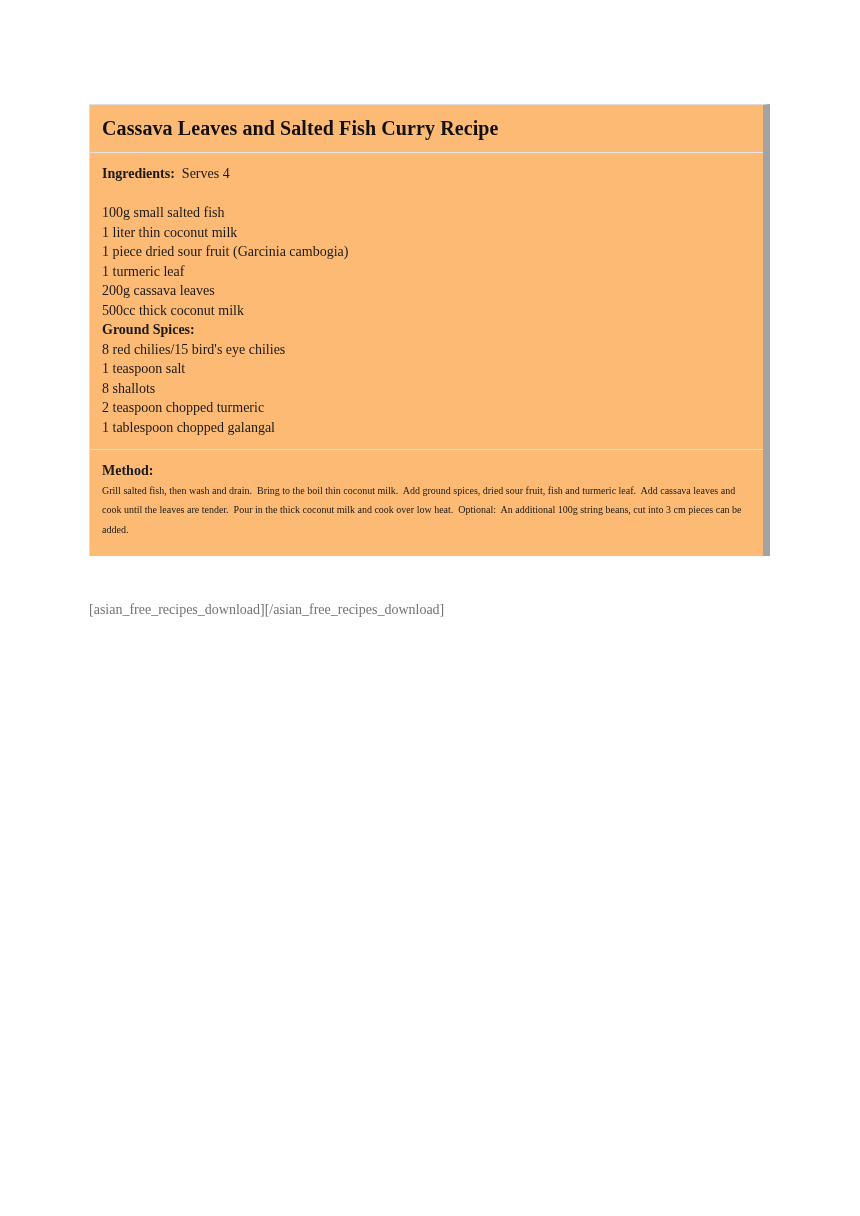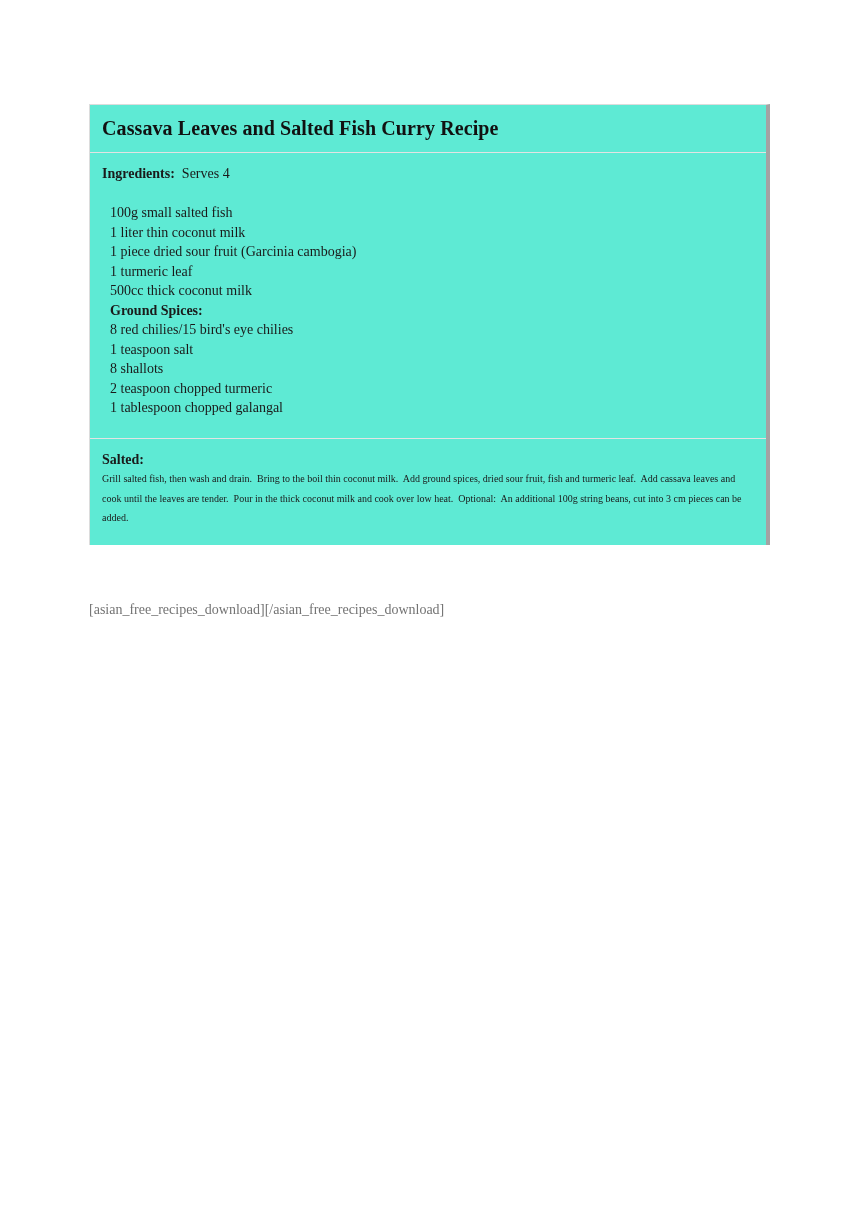--- a/index.html
+++ b/index.html
@@ -27,23 +27,23 @@
   }
 
   
   .recipe-card {
     position: absolute;
     left: 89px;
     top: 104px;
     width: 681px;
     box-sizing: border-box;
     border-left: 1px solid #dcdcdc;
-    border-right: 4px solid #a3a3a3;
+    border-right: 7px solid #a3a3a3;
     border-top: 1px solid #dcdcdc;
-    background: #5eead4;
+    background: #fdba74;
   }
 
   .card-row {
     box-sizing: border-box;
     border-bottom: 1px solid #e3e3e3;
     padding: 0 12px;
   }
   .card-row.last {
     border-bottom: none;
   }
@@ -69,21 +69,21 @@
     font-size: 14px;
     line-height: 19.5px;
     margin: 0 0 19.5px 0;
     white-space: pre;
   }
   .serves-line .label {
     font-weight: bold;
   }
   .ing-list {
     list-style: none;
-    margin: 8px;
+    margin: 0;
     padding: 0;
   }
   .ing-list li {
     font-size: 14px;
     line-height: 19.5px;
     white-space: pre;
   }
   .ing-list li.subhead {
     font-weight: bold;
   }
@@ -131,32 +131,33 @@
     </div>
 
     <div class="card-row ingredients-row">
       <p class="serves-line"><span class="label">Ingredients:</span><span>  </span><span>Serves 4</span></p>
 
       <ul class="ing-list">
         <li>100g small salted fish</li>
         <li>1 liter thin coconut milk</li>
         <li>1 piece dried sour fruit (Garcinia cambogia)</li>
         <li>1 turmeric leaf</li>
+        <li>200g cassava leaves</li>
         <li>500cc thick coconut milk</li>
         <li class="subhead">Ground Spices:</li>
         <li>8 red chilies/15 bird's eye chilies</li>
         <li>1 teaspoon salt</li>
         <li>8 shallots</li>
         <li>2 teaspoon chopped turmeric</li>
         <li>1 tablespoon chopped galangal</li>
       </ul>
     </div>
 
     <div class="card-row method-row last">
-      <p class="method-label">Salted:</p>
+      <p class="method-label">Method:</p>
       <p class="method-body">Grill salted fish, then wash and drain.  Bring to the boil thin coconut milk.  Add ground spices, dried sour fruit, fish and turmeric leaf.  Add cassava leaves and cook until the leaves are tender.  Pour in the thick coconut milk and cook over low heat.  Optional:  An additional 100g string beans, cut into 3 cm pieces can be added.</p>
     </div>
 
   </div>
 
   <div class="shortcode-line">[asian_free_recipes_download][/asian_free_recipes_download]</div>
 
 </div>
 
 </body></html>

